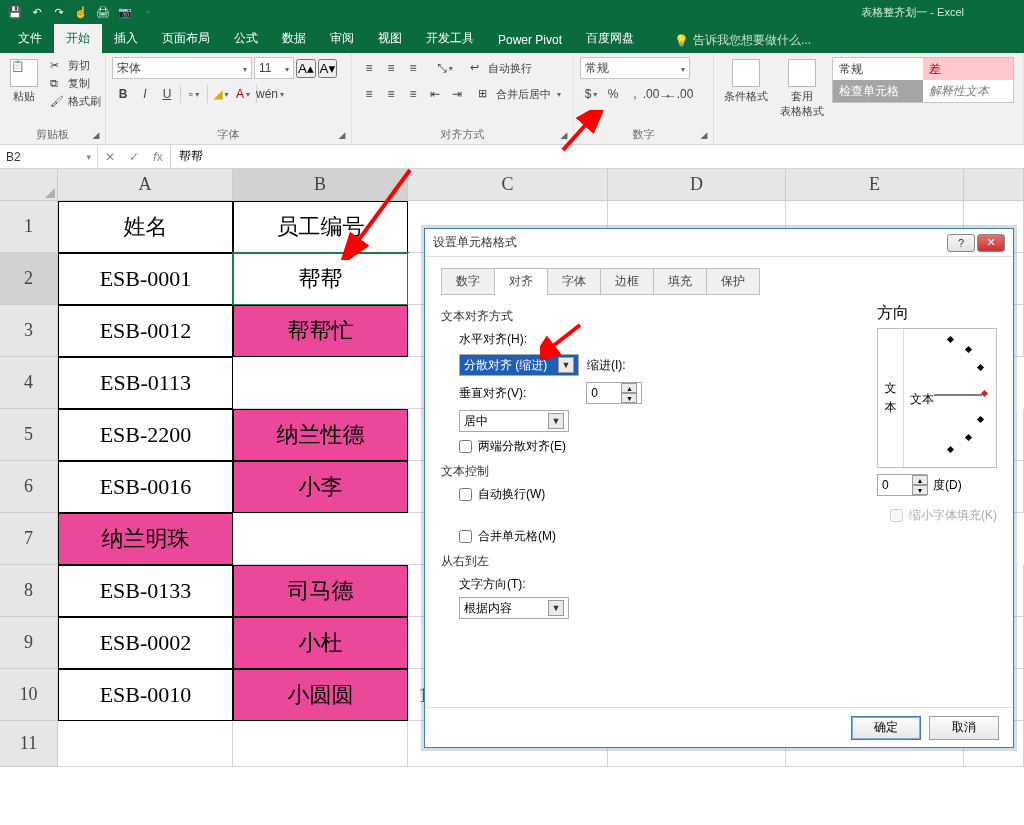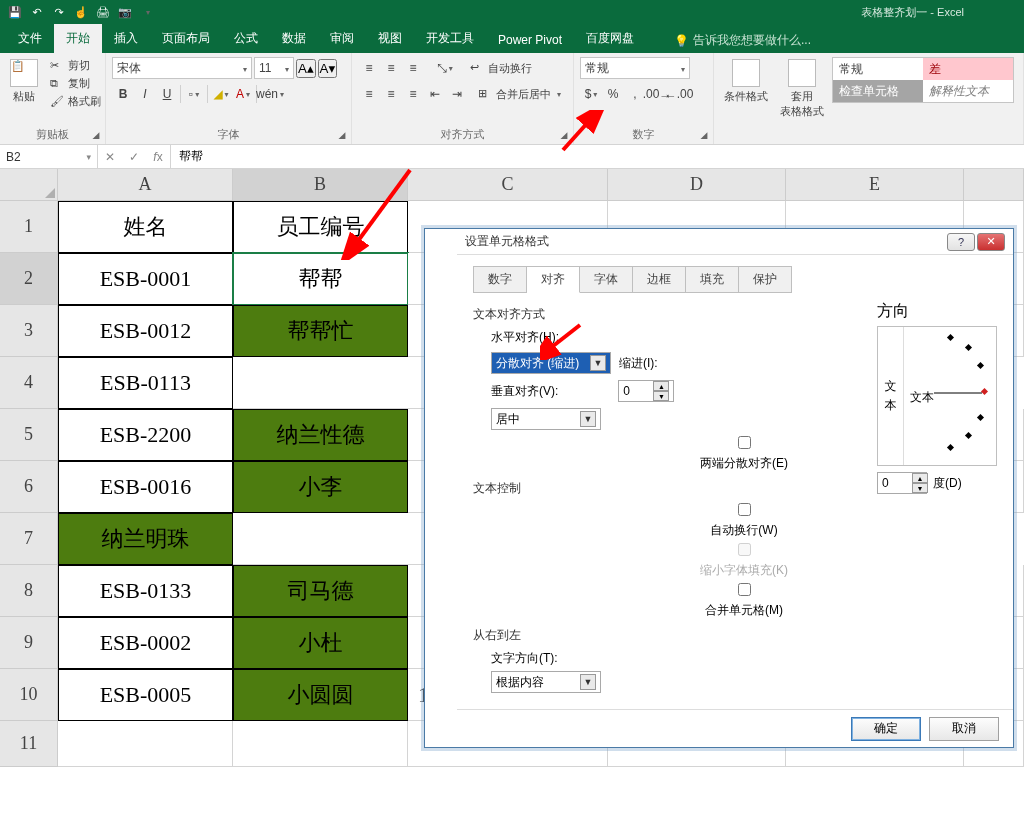--- a/index.html
+++ b/index.html
@@ -61,49 +61,49 @@
 .corner { width: 58px; background: #e6e6e6; border-right: 1px solid #ccc; border-bottom: 1px solid #ccc; position: relative; }
 .corner::after { content:""; position:absolute; right:2px; bottom:2px; border-left:10px solid transparent; border-bottom:10px solid #b0b0b0;}
 .col-h { background: #e6e6e6; border-right: 1px solid #ccc; border-bottom: 1px solid #ccc; display: flex; align-items: center; justify-content: center; font-size: 18px; font-family: "Times New Roman", serif; color: #444; }
 .col-h.sel { background: #d2d2d2; }
 .row { display: flex; height: 52px; }
 .row-h { width: 58px; background: #e6e6e6; border-right: 1px solid #ccc; border-bottom: 1px solid #ccc; display: flex; align-items: center; justify-content: center; font-size: 18px; font-family: "Times New Roman", serif; color: #444; }
 .row-h.sel { background: #d2d2d2; }
 .cell { border-right: 1px solid #d4d4d4; border-bottom: 1px solid #d4d4d4; display: flex; align-items: center; justify-content: center; font-size: 22px; font-family: SimSun, serif; background: #fff; }
 .cell.data-a { font-family: "Times New Roman", serif; }
 .cell.boxed { border: 1px solid #000; }
-.cell.shaded { background: #4d7c0f; }
+.cell.shaded { background: #ec4899; }
 .wA { width: 175px; } .wB { width: 175px; } .wC { width: 200px; } .wD { width: 178px; } .wE { width: 178px; } .wF { width:60px; }
 .selected-cell { outline: 2px solid #1a7e46; outline-offset: -1px; }
 .below-text { font-size: 22px; font-family: "Times New Roman", serif; color:#333; }
 
 
-.dialog { position: absolute; left: 424px; top: 228px; width: 590px; height: 520px; background: #fff; border: 1px solid #4a7aa6; box-shadow: 0 0 0 3px rgba(120,160,200,0.35); z-index: 40; font-size: 12px; display:flex; flex-direction:column;padding-left:32px; }
+.dialog { position: absolute; left: 424px; top: 228px; width: 590px; height: 520px; background: #fff; border: 1px solid #4a7aa6; box-shadow: 0 0 0 3px rgba(120,160,200,0.35); z-index: 40; font-size: 12px; display:flex; flex-direction:column; }
 .dlg-title { height: 28px; background: #fff; border-bottom: 1px solid #ddd; display: flex; align-items: center; padding: 0 8px; color: #333; }
 .dlg-title .wnd-btns { margin-left: auto; display: flex; gap: 2px; }
 .dlg-title .wbtn { width: 28px; height: 18px; border: 1px solid #888; border-radius: 3px; display: flex; align-items: center; justify-content: center; font-size: 11px; }
 .dlg-title .wbtn.help { background: linear-gradient(#f7f7f7,#e2e2e2); color:#335; }
 .dlg-title .wbtn.close { background: linear-gradient(#e57373,#c93030); color:#fff; }
 .dlg-body { flex:1; padding: 10px 16px; position:relative; }
 .tabstrip { display: flex; gap: 0; margin-bottom: 14px; }
 .dlg-tab { padding: 4px 14px; border: 1px solid #bfbfbf; background: #f0f0f0; color: #444; position: relative; top: 1px; }
 .dlg-tab.active { background: #fff; border-bottom: 1px solid #fff; }
 .dlg-tab + .dlg-tab { border-left: none; }
 .form-section-title { margin: 8px 0 6px 0; color: #333; }
 .form-row { display: flex; align-items: center; gap: 8px; margin: 4px 0 6px 18px; }
 .combo { border: 1px solid #a9a9a9; height: 22px; display: flex; align-items: center; padding: 0 4px; background: #fff; min-width: 110px; justify-content: space-between; }
 .combo.sel { background: #1e5fb3; color: #fff; }
 .combo .cbtn { width: 16px; height: 16px; background: #eaeaea; border: 1px solid #999; display:flex; align-items:center; justify-content:center; font-size:9px; color:#333;}
 .spin { border: 1px solid #a9a9a9; height: 22px; width: 56px; display:flex; align-items:center; background:#fff; }
 .spin input { border:none; width:34px; padding:0 4px; font-size:12px; outline:none;}
 .spin .sp-btns { display:flex; flex-direction:column;}
 .spin .sp-btns span { width:16px; height:10px; background:#eaeaea; border:1px solid #999; font-size:7px; display:flex; align-items:center; justify-content:center;}
-.chk-row { display:flex; align-items:center; gap:6px; margin:4px 0 4px 18px;flex-direction:column; }
+.chk-row { display:flex; align-items:center; gap:6px; margin:4px 0 4px 18px; }
 .chk-row input { width:13px; height:13px; }
-.chk-row.disabled { color:#aaa; }
+.chk-row.disabled { color:#aaa;justify-content:flex-end; }
 .orient-box { position:absolute; right:16px; top:46px; width:120px; }
 .orient-box .ot-label { font-size:16px; margin-bottom:4px; }
 .orient-frame { border:1px solid #bfbfbf; height:140px; background:#fff; display:flex; }
 .orient-vert { width:26px; border-right:1px solid #ddd; display:flex; flex-direction:column; align-items:center; justify-content:center; gap:2px; font-size:12px;}
 .orient-dial { flex:1; position:relative; }
 .dot { position:absolute; width:5px; height:5px; background:#000; transform:rotate(45deg);}
 .dot.red { background:#d02020; }
 .orient-deg { display:flex; align-items:center; gap:6px; margin-top:6px;}
 .dlg-foot { height:40px; border-top:1px solid #ddd; display:flex; align-items:center; justify-content:flex-end; gap:8px; padding:0 14px;}
 .dlg-btn { min-width:70px; height:24px; border:1px solid #a0a0a0; background:linear-gradient(#fdfdfd,#e7e7e7); display:flex; align-items:center; justify-content:center; font-size:12px;}
@@ -380,21 +380,21 @@
         <div class="row-h">9</div>
         <div class="cell wA boxed data-a">ESB-0002</div>
         <div class="cell wB boxed shaded">小杜</div>
         <div class="cell wC"></div>
         <div class="cell wD"></div>
         <div class="cell wE"></div>
         <div class="cell wF"></div>
       </div>
       <div class="row">
         <div class="row-h">10</div>
-        <div class="cell wA boxed data-a">ESB-0005</div>
+        <div class="cell wA boxed data-a">ESB-0010</div>
         <div class="cell wB boxed shaded">小圆圆</div>
         <div class="cell wC below-text" style="justify-content: flex-start; padding-left: 10px;">1992-2-3</div>
         <div class="cell wD"></div>
         <div class="cell wE"></div>
         <div class="cell wF"></div>
       </div>
     </div>
   <div class="row" style="height:46px">
     <div class="row-h">11</div>
     <div class="cell wA"></div>

